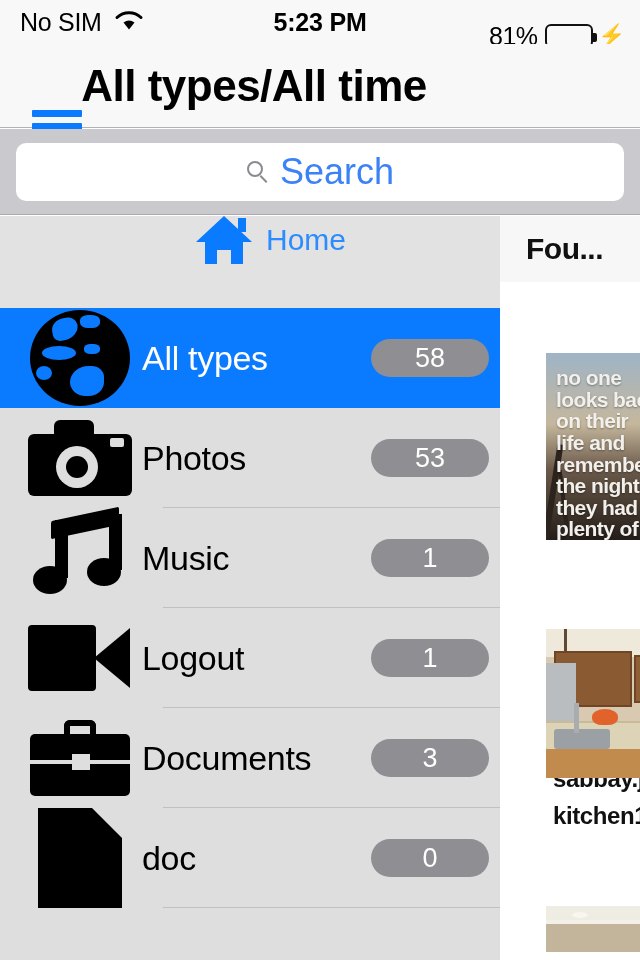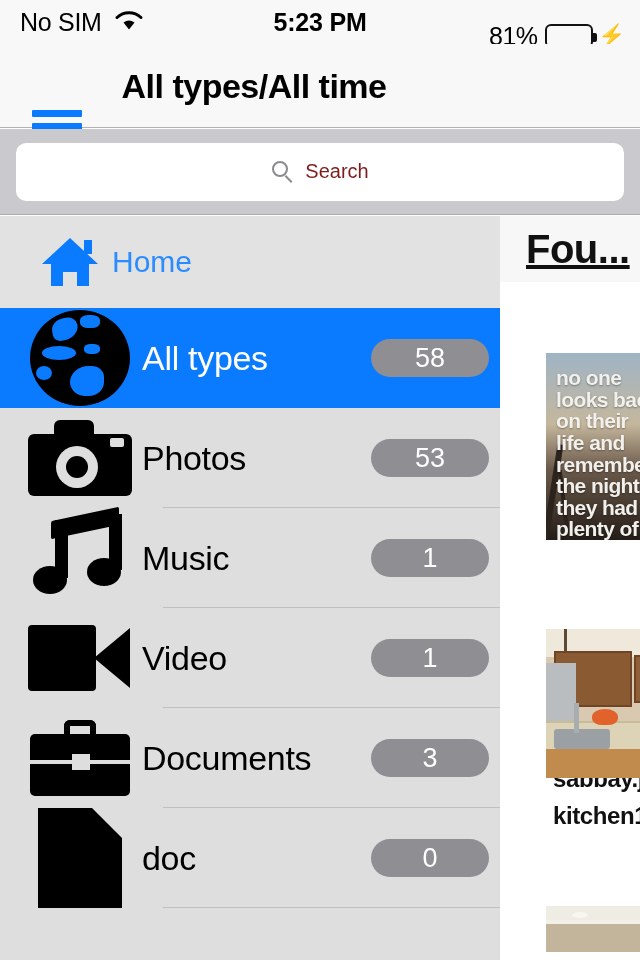--- a/index.html
+++ b/index.html
@@ -42,21 +42,21 @@
   }
   .hamburger {
     position: absolute; left: 32px; top: 66px; width: 50px; height: 32px;
     display: flex; flex-direction: column; justify-content: space-between;
     cursor: pointer;
   }
   .hamburger span { display:block; width: 50px; height: 7px; background: #0a7aff; border-radius: 1px; }
   .nav-title {
     position: absolute; left: 0; top: 0; width: 508px; height: 84px;
     display: flex; align-items: center; justify-content: center;
-    font-size: 34px; font-weight: bold; color: #000; letter-spacing: -0.5px;
+    font-size: 44px; font-weight: bold; color: #000; letter-spacing: -0.5px;
   }
 
   
   .searchwrap {
     position: absolute; top: 129px; left: 0; width: 640px; height: 86px;
     background: #c9c9ce;
     display: flex; align-items: center; justify-content: center;
     border-bottom: 1px solid #a9a9ae;
   }
   .searchbox {
@@ -65,30 +65,30 @@
   }
   .search-icon { width: 24px; height: 24px; position: relative; flex: none; }
   .search-icon i {
     position: absolute; left: 1px; top: 1px; width: 16px; height: 16px;
     border: 2px solid #8a8a8f; border-radius: 50%;
   }
   .search-icon i::after {
     content:""; position: absolute; right: -7px; bottom: -5px;
     width: 9px; height: 2px; background: #8a8a8f; transform: rotate(45deg);
   }
-  .search-ph { font-size: 20px; color: #7f1d1d; }
+  .search-ph { font-size: 36px; color: #3b82f6; }
 
   
   .sidebar {
     position: absolute; top: 216px; left: 0; width: 500px; height: 744px;
     background: #dedede; overflow: hidden;
   }
   .quicknav {
     height: 92px; background: #e2e2e2;
-    display: flex; align-items: center;
+    display: flex; align-items: center; flex-direction: column;
   }
   .qn-item { display: flex; align-items: center; gap: 14px; cursor: pointer; }
   .qn-home { margin-left: 42px; }
   .qn-logout { margin-left: 76px; }
   .qn-label { font-size: 30px; color: #2a8cff; }
 
   .icon-home { width: 56px; height: 48px; position: relative; flex: none; }
   .icon-home .roof {
     position:absolute; left: 0; top: 0; width: 0; height: 0;
     border-left: 28px solid transparent; border-right: 28px solid transparent;
@@ -183,21 +183,21 @@
       border-left: 30px solid transparent; border-top: 30px solid #dedede; }
 
   
   .content {
     position: absolute; top: 216px; left: 500px; width: 140px; height: 744px;
     background: #ffffff; overflow: hidden;
   }
   .content-hdr {
     height: 66px; background: #f7f7f7;
     display: flex; align-items: center; padding-left: 26px;
-    font-size: 40px; font-weight: bold; color: #111; letter-spacing:-0.5px;text-decoration:underline;
+    font-size: 30px; font-weight: bold; color: #111; letter-spacing:-0.5px;
   }
   .thumbcell { position: relative; }
   .thumb { position: absolute; left: 46px; width: 200px; }
 
   .t1 { top: 71px; height: 187px; overflow: hidden;
         background: linear-gradient(#9fb4c6 0%, #c5b79d 38%, #6b5a4a 62%, #241d18 100%); }
   .t1 .quote {
     position: absolute; left: 10px; top: 14px; right: 0;
     color: #f2f0ec; font-size: 21px; font-weight: bold; line-height: 1.03;
     letter-spacing: -0.6px; text-shadow: 0 1px 2px rgba(0,0,0,.35);
@@ -337,21 +337,21 @@
       <span class="sep"></span>
     </div>
 
     <div class="row">
       <span class="row-icon">
         <span class="ico ico-video">
           <span class="body"></span>
             <span class="tri"></span>
         </span>
       </span>
-      <span class="row-label">Video</span>
+      <span class="row-label">Logout</span>
       <span class="badge">1</span>
       <span class="sep"></span>
     </div>
 
     <div class="row">
       <span class="row-icon">
         <span class="ico ico-brief">
           <span class="handle"></span>
             <span class="body"></span>
             <span class="belt"></span>

